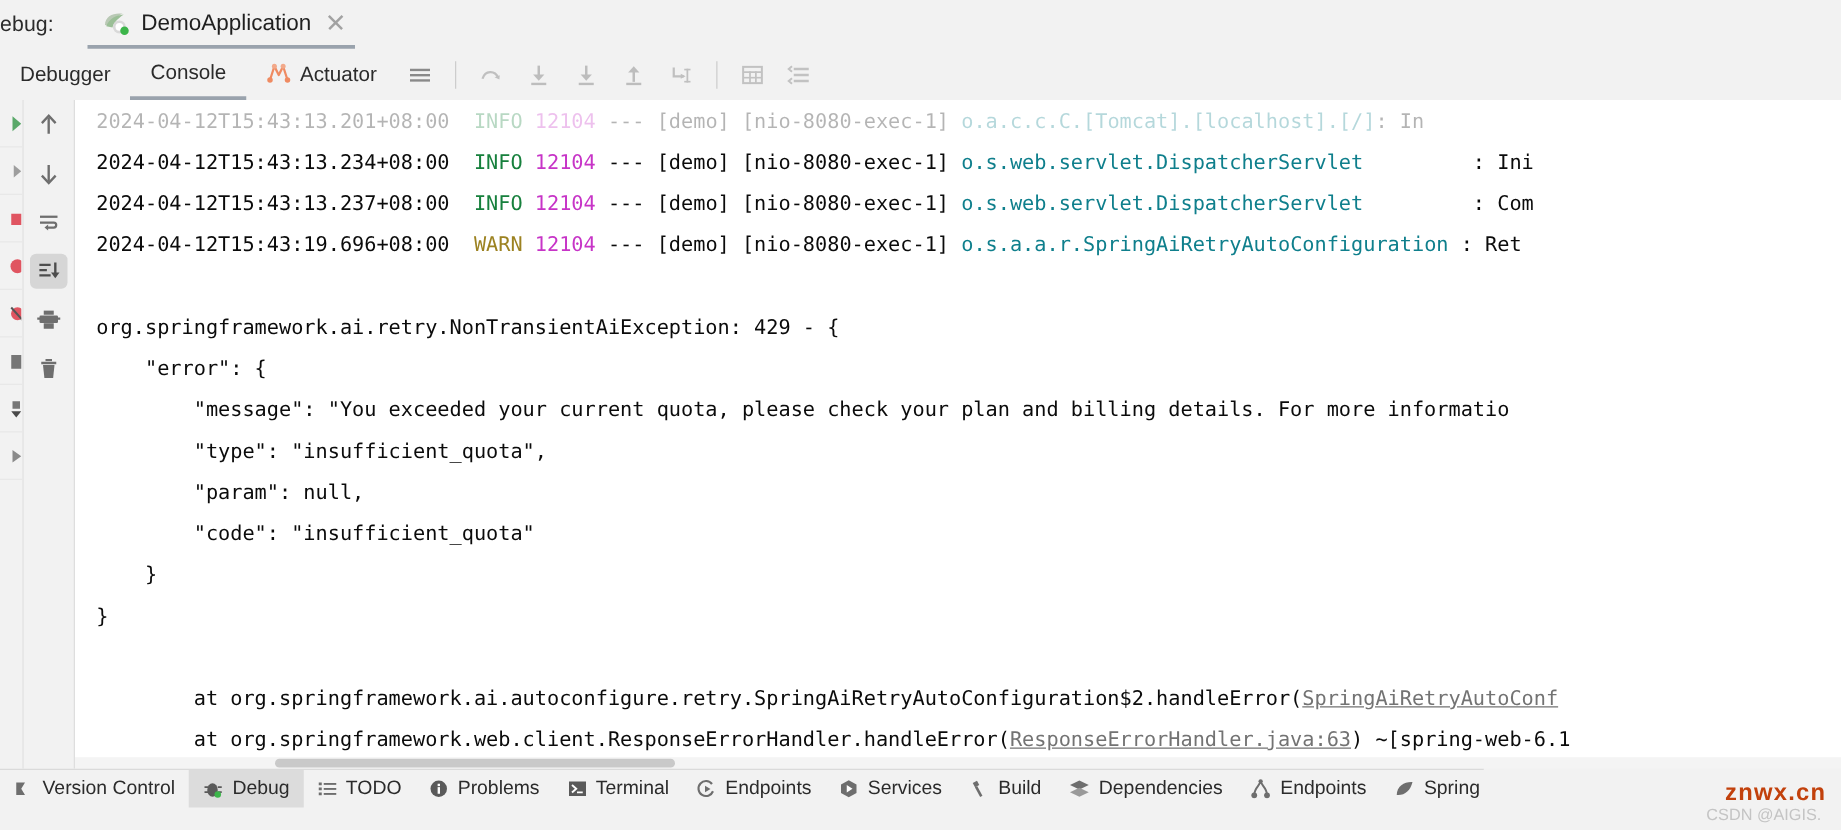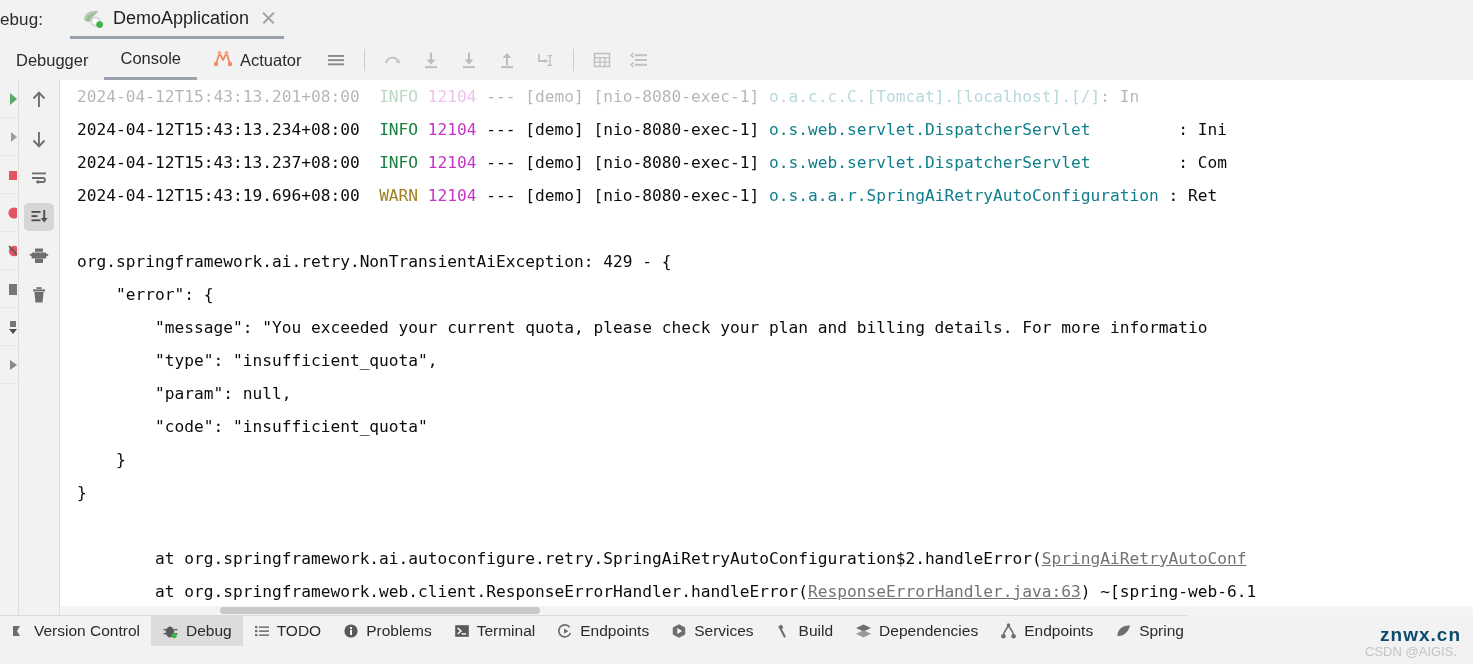--- a/index.html
+++ b/index.html
@@ -165,21 +165,21 @@
     font-size: 15.5px; color: #3a3a3a;
     white-space: nowrap;
     overflow: hidden;
   }
   .msgline span { position: relative; top: -2px; left: 0; }
 
   
   .wm-big {
     position: absolute; right: 12px; top: 624px;
     font-size: 19px; font-weight: bold;
-    color: #0c4a6e; letter-spacing: 1px;
+    color: #c2410c; letter-spacing: 1px;
   }
   .wm-small {
     position: absolute; right: 16px; top: 644px;
     font-size: 13px; color: #c4c4c4;
   }
 </style>
 </head>
 <body>
 
 <div id="root">

